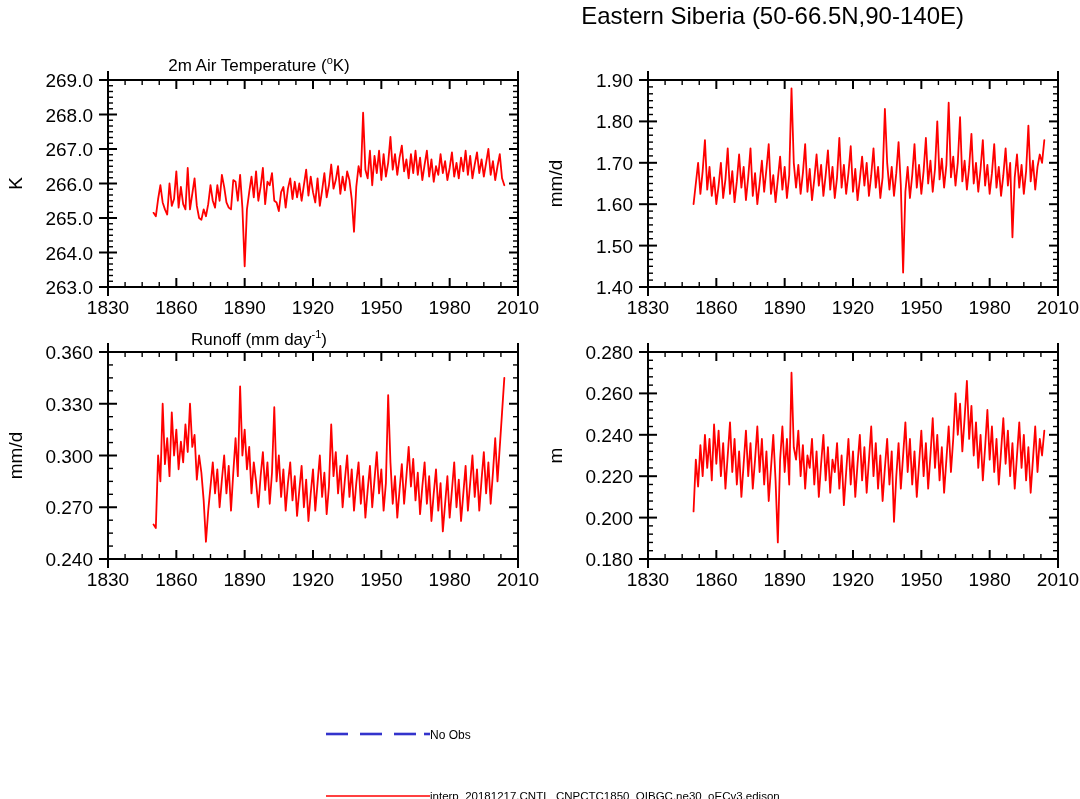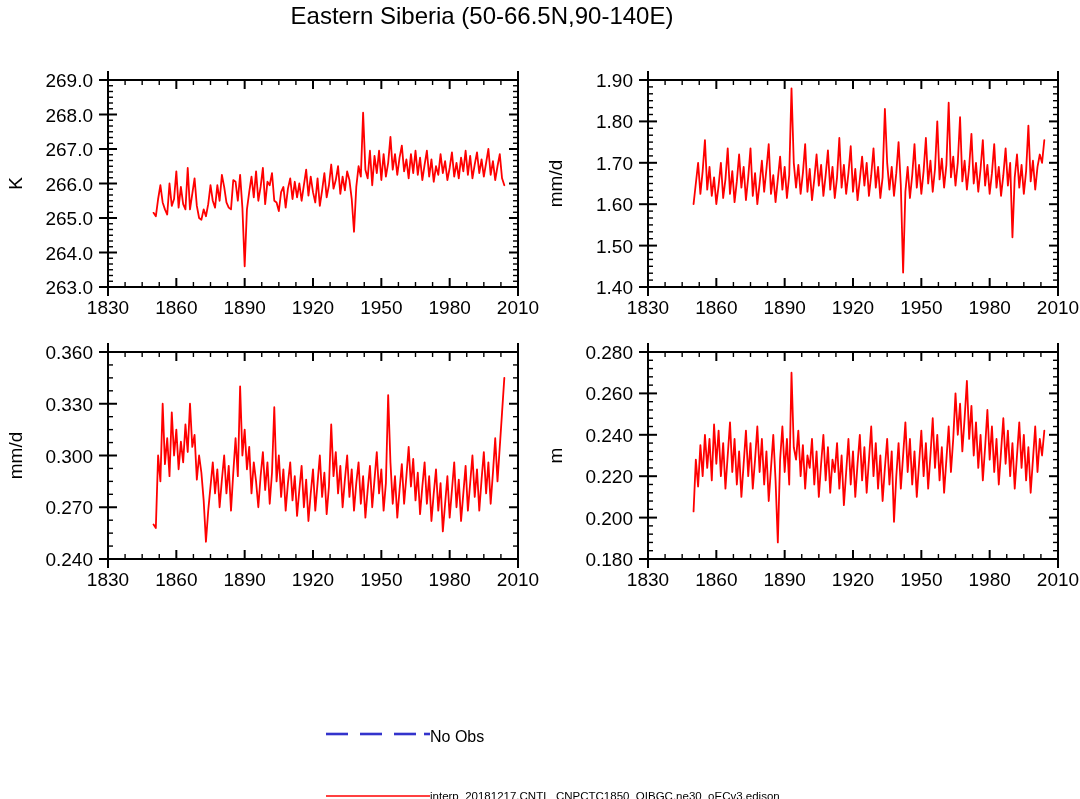--- a/index.html
+++ b/index.html
@@ -8,48 +8,49 @@
     width:1080px;height:799px;
     background:#ffffff;
     font-family:"Liberation Sans", sans-serif;
     color:#000000;
     overflow:hidden;
     position:relative;
   }
   #root{position:relative;width:1080px;height:799px;}
   .maintitle{
     position:absolute;left:0;top:2px;width:964px;
-    text-align:center;font-size:24px;font-weight:400;
+    text-align:right;font-size:24px;font-weight:400;
     letter-spacing:0px;
   }
   .panel{position:absolute;}
   .ptitle{
     position:absolute;width:100%;text-align:center;
     font-size:17px;top:0;left:0;white-space:nowrap;
   }
   .ptitle sup{font-size:11px;vertical-align:super;line-height:0;}
   svg{display:block;overflow:visible;}
   text{font-family:"Liberation Sans", sans-serif;fill:#000;}
   .ticklabel{font-size:19px;}
   .axname{font-size:19px;}
   .legend-wrap{position:absolute;left:0;width:1080px;}
   .legend-row{position:relative;height:24px;}
   .legend-label{
-    position:absolute;font-size:16px;white-space:nowrap;
+    position:absolute;font-size:12px;white-space:nowrap;
   }
   .legend-label.small{font-size:11.5px;}
 </style>
 </head>
 <body>
 
 <div id="root">
 
   <div class="maintitle">Eastern Siberia (50-66.5N,90-140E)</div>
 
   <div class="panel" id="panel-0" style="left:0px;top:44px;width:540px;height:290px;">
+    <div class="ptitle" style="top: 12px; left: 0px; width: 518px;">2m Air Temperature (<sup>o</sup>K)</div>
     <svg id="svg-0" width="540" height="290">
         <rect x="108" y="36" width="410" height="207" fill="none" stroke="#000" stroke-width="2"></rect>
         <line x1="108" y1="243" x2="108" y2="234" stroke="#000" stroke-width="2"></line>
         <line x1="108" y1="36" x2="108" y2="45" stroke="#000" stroke-width="2"></line>
         <line x1="108" y1="243" x2="108" y2="252" stroke="#000" stroke-width="2"></line>
         <line x1="108" y1="36" x2="108" y2="27" stroke="#000" stroke-width="2"></line>
         <text x="108" y="270" text-anchor="middle" class="ticklabel">1830</text>
         <line x1="176.33333333333331" y1="243" x2="176.33333333333331" y2="234" stroke="#000" stroke-width="2"></line>
         <line x1="176.33333333333331" y1="36" x2="176.33333333333331" y2="45" stroke="#000" stroke-width="2"></line>
         <text x="176.33333333333331" y="270" text-anchor="middle" class="ticklabel">1860</text>
@@ -336,20 +337,21 @@
         <line x1="108" y1="49.799999999999955" x2="113" y2="49.799999999999955" stroke="#000" stroke-width="1.4"></line>
         <line x1="518" y1="49.799999999999955" x2="513" y2="49.799999999999955" stroke="#000" stroke-width="1.4"></line>
         <line x1="108" y1="42.89999999999998" x2="113" y2="42.89999999999998" stroke="#000" stroke-width="1.4"></line>
         <line x1="518" y1="42.89999999999998" x2="513" y2="42.89999999999998" stroke="#000" stroke-width="1.4"></line>
         <text x="0" y="0" class="axname" text-anchor="middle" transform="translate(22,139.5) rotate(-90)">mm/d</text>
         <polyline points="153.56,160.20 155.83,139.50 158.11,118.80 160.39,149.85 162.67,127.08 164.94,96.03 167.22,145.71 169.50,122.94 171.78,151.92 174.06,133.29 176.33,160.20 178.61,141.57 180.89,118.80 183.17,153.99 185.44,135.36 187.72,104.31 190.00,149.85 192.28,127.08 194.56,158.13 196.83,137.43 199.11,110.52 201.39,143.64 203.67,122.94 205.94,156.06 208.22,133.29 210.50,104.31 212.78,151.92 215.06,129.15 217.33,160.20 219.61,139.50 221.89,116.73 224.17,147.78 226.44,125.01 228.72,100.17 231.00,149.85 233.28,131.22 235.56,158.13 237.83,135.36 240.11,112.59 242.39,145.71 244.67,122.94 246.94,153.99 249.22,131.22 251.50,44.28 253.78,118.80 256.06,143.64 258.33,120.87 260.61,149.85 262.89,129.15 265.17,100.17 267.44,147.78 269.72,125.01 272.00,156.06 274.28,135.36 276.56,110.52 278.83,141.57 281.11,120.87 283.39,151.92 285.67,131.22 287.94,106.38 290.22,145.71 292.50,122.94 294.78,153.99 297.06,133.29 299.33,93.96 301.61,143.64 303.89,120.87 306.17,149.85 308.44,129.15 310.72,102.24 313.00,147.78 315.28,125.01 317.56,156.06 319.83,135.36 322.11,112.59 324.39,141.57 326.67,118.80 328.94,151.92 331.22,131.22 333.50,104.31 335.78,143.64 338.06,122.94 340.33,153.99 342.61,133.29 344.89,64.98 347.17,118.80 349.44,145.71 351.72,122.94 354.00,151.92 356.28,129.15 358.56,98.10 360.83,141.57 363.11,228.51 365.39,147.78 367.67,122.94 369.94,153.99 372.22,131.22 374.50,100.17 376.78,143.64 379.06,120.87 381.33,149.85 383.61,127.08 385.89,93.96 388.17,139.50 390.44,116.73 392.72,147.78 395.00,125.01 397.28,77.40 399.56,135.36 401.83,114.66 404.11,143.64 406.39,120.87 408.67,58.77 410.94,133.29 413.22,112.59 415.50,141.57 417.78,118.80 420.06,73.26 422.33,137.43 424.61,116.73 426.89,145.71 429.17,122.94 431.44,89.82 433.72,139.50 436.00,118.80 438.28,147.78 440.56,125.01 442.83,96.03 445.11,141.57 447.39,120.87 449.67,149.85 451.94,129.15 454.22,100.17 456.50,143.64 458.78,122.94 461.06,151.92 463.33,131.22 465.61,104.31 467.89,141.57 470.17,118.80 472.44,193.32 474.72,133.29 477.00,110.52 479.28,143.64 481.56,120.87 483.83,149.85 486.11,127.08 488.39,81.54 490.67,137.43 492.94,116.73 495.22,145.71 497.50,122.94 499.78,110.52 502.06,118.80 504.33,96.03" fill="none" stroke="#FF0000" stroke-width="1.8" stroke-linejoin="round" stroke-linecap="round"></polyline>
       </svg>
   </div>
 
   <div class="panel" id="panel-2" style="left:0px;top:330px;width:540px;height:285px;">
+    <div class="ptitle" style="top: 0px; left: 0px; width: 518px;">Runoff (mm day<sup>-1</sup>)</div>
     <svg id="svg-2" width="540" height="285">
         <rect x="108" y="22" width="410" height="207" fill="none" stroke="#000" stroke-width="2"></rect>
         <line x1="108" y1="229" x2="108" y2="220" stroke="#000" stroke-width="2"></line>
         <line x1="108" y1="22" x2="108" y2="31" stroke="#000" stroke-width="2"></line>
         <line x1="108" y1="229" x2="108" y2="238" stroke="#000" stroke-width="2"></line>
         <line x1="108" y1="22" x2="108" y2="13" stroke="#000" stroke-width="2"></line>
         <text x="108" y="256" text-anchor="middle" class="ticklabel">1830</text>
         <line x1="176.33333333333331" y1="229" x2="176.33333333333331" y2="220" stroke="#000" stroke-width="2"></line>
         <line x1="176.33333333333331" y1="22" x2="176.33333333333331" y2="31" stroke="#000" stroke-width="2"></line>
         <text x="176.33333333333331" y="256" text-anchor="middle" class="ticklabel">1860</text>

